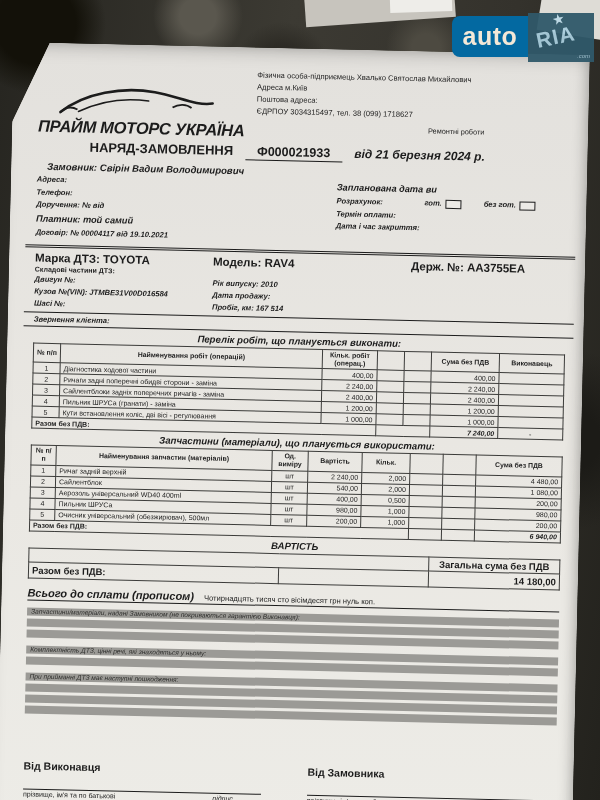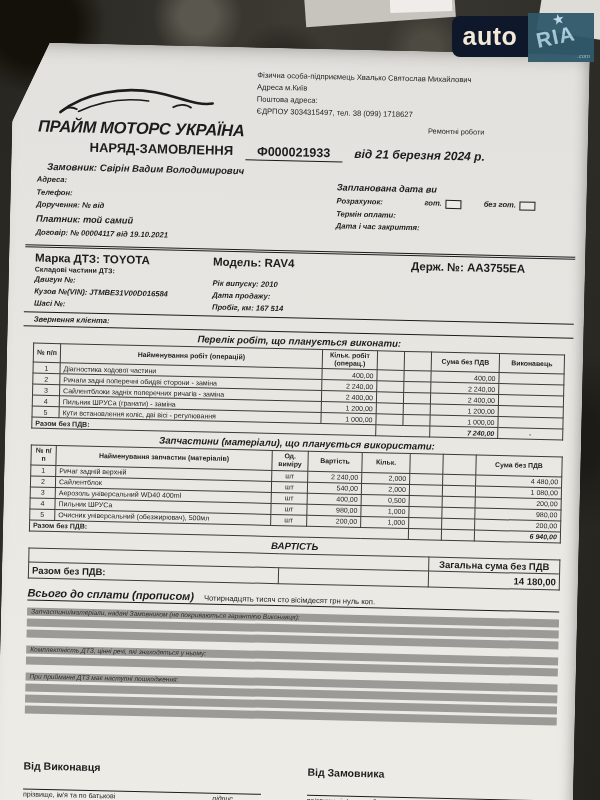--- a/index.html
+++ b/index.html
@@ -90,21 +90,21 @@
   .sigs { display:flex; margin-top:46px; }
   .sig { width:238px; }
   .sig + .sig { margin-left:46px; }
   .sig-title { font-size:10.5px; font-weight:bold; }
   .sig-rule { border-top:1.2px solid #1c1c1c; margin-top:17px; }
   .sig-labels { display:flex; justify-content:space-between; font-size:7px; padding-top:1px; }
   .sig-labels .sg2 { font-style:italic; margin-right:28px; }
 
   
   .badge { position:absolute; left:452px; top:13px; display:flex; align-items:flex-start; z-index:10; }
-  .badge-auto { background:#0f172a; width:76px; height:41px; border-radius:8px 0 0 8px; display:flex; align-items:center; justify-content:center; margin-top:3px;text-align:right; }
+  .badge-auto { background:#0369a1; width:76px; height:41px; border-radius:8px 0 0 8px; display:flex; align-items:center; justify-content:center; margin-top:3px;text-align:right; }
   .badge-auto span { color:#f4e8d7; font-size:25px; font-weight:bold; letter-spacing:.5px; }
   .badge-ria { background:#30596a; width:66px; height:49px; position:relative; opacity:.95; }
   .badge-ria .ria { position:absolute; left:8px; top:12px; color:#a9cddd; font-size:21px; font-weight:bold; transform:rotate(-12deg); letter-spacing:1px; }
   .badge-ria .star { position:absolute; left:24px; top:-2px; color:#bcd9e6; font-size:14px; transform:rotate(-12deg); }
   .badge-ria .com { position:absolute; right:4px; bottom:3px; color:#9dbfcd; font-size:6px; font-style:italic; }
 
   .car-logo { display:block; margin-left:18px; }
 </style>
 </head>
 <body>

